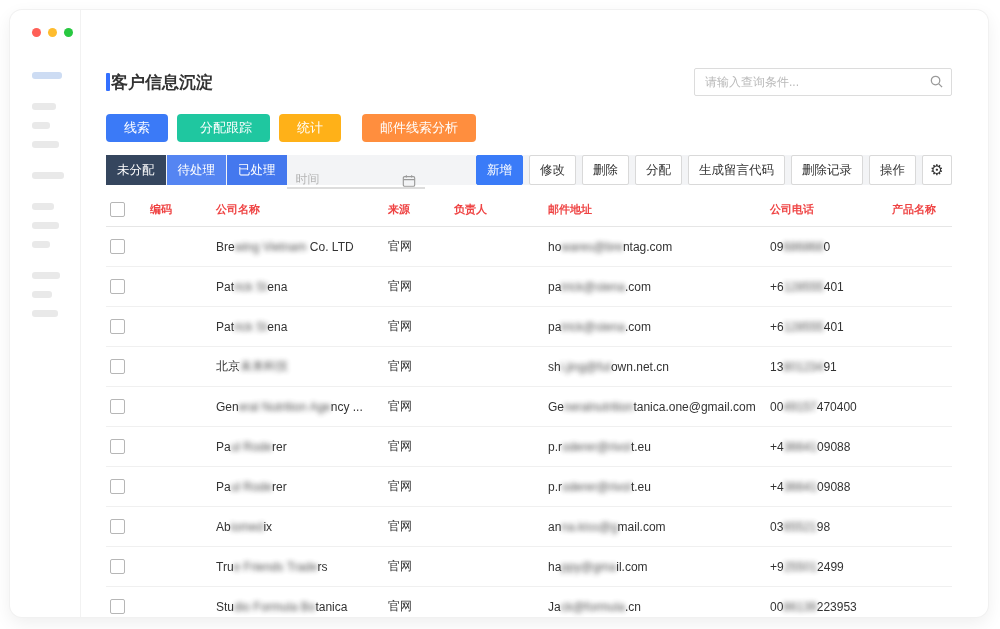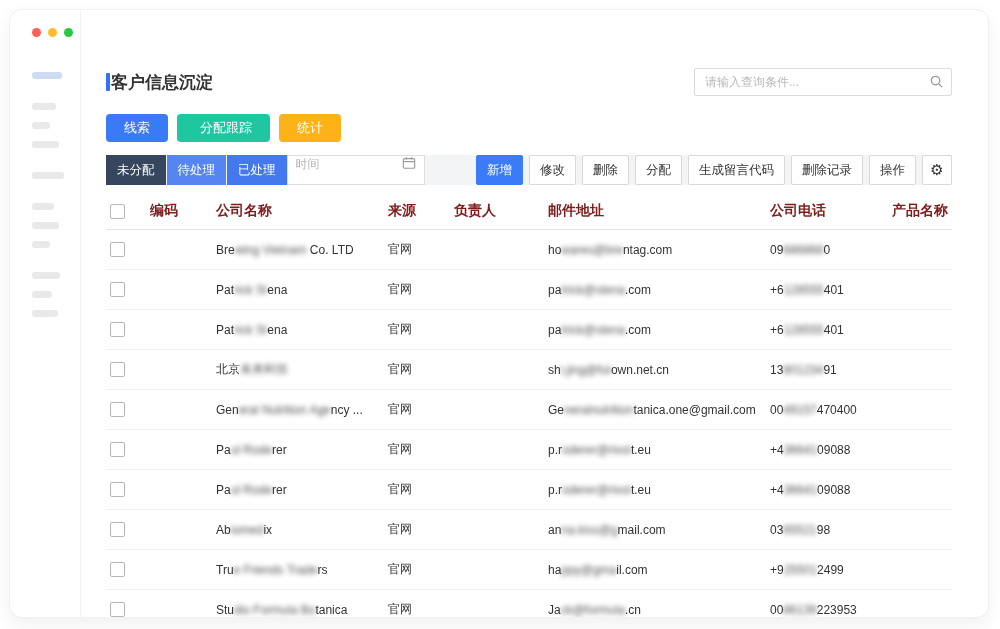--- a/index.html
+++ b/index.html
@@ -34,35 +34,35 @@
   .abtn-blue{background:#3b7af7;}
   .abtn-green{background:#1fc7a0;padding-left:23px;}
   .abtn-amber{background:#ffb118;}
   .abtn-orange{background:#ff8e3e;margin-left:12px;}
   
   .filter-bar{display:flex;align-items:stretch;margin-top:13px;height:30px;background:#f3f4f6;}
   .ftab{display:flex;align-items:center;padding:0 11px;color:#fff;font-size:12.5px;cursor:pointer;}
   .ftab-dark{background:#35465e;}
   .ftab-blue1{background:#5585f2;margin-left:1px;}
   .ftab-blue2{background:#4478ee;margin-left:1px;}
-  .date-input{display:flex;align-items:flex-start;justify-content:space-between;width:138px;
-    background:#fff;border:1px solid #ddd;box-sizing:border-box;padding:0 8px;cursor:pointer;}
+  .date-input{display:flex;align-items:flex-end;justify-content:space-between;width:138px;
+    background:#fff;border:1px solid #ddd;box-sizing:border-box;padding:0 8px;cursor:pointer;margin-top:32px;}
   .date-input .date-label{font-size:12px;color:#b5b5b5;}
   .fspacer{flex:1;}
   .rgroup{display:flex;align-items:center;gap:6px;}
   .rbtn{height:30px;box-sizing:border-box;font-size:12.5px;border-radius:2px;cursor:pointer;
     padding:0 10px;font-family:inherit;}
   .rbtn-primary{background:#3a7bf8;border:1px solid #3a7bf8;color:#fff;}
   .rbtn-plain{background:#fff;border:1px solid #d9d9d9;color:#333;}
   .gear-box{width:30px;height:30px;box-sizing:border-box;background:#fff;border:1px solid #d9d9d9;
     border-radius:2px;display:flex;align-items:center;justify-content:center;cursor:pointer;
     font-size:15px;color:#333;}
   
   table{width:100%;border-collapse:collapse;table-layout:fixed;margin-top:8px;}
-  thead th{text-align:left;font-size:14px;color:#7f1d1d;font-weight:bold;padding:9px 4px;
+  thead th{text-align:left;font-size:11px;color:#ef4444;font-weight:bold;padding:9px 4px;
     border-bottom:1px solid #e6e6e6;}
   tbody td{font-size:12px;color:#333;padding:11px 4px;border-bottom:1px solid #f0f0f0;
     white-space:nowrap;overflow:hidden;}
   .cb{display:inline-block;width:13px;height:13px;border:1px solid #b6b6b6;border-radius:2px;
     background:#fff;cursor:pointer;vertical-align:middle;}
   .blur{filter:blur(2.6px);opacity:.85;}
 </style>
 </head>
 <body>
 
@@ -102,20 +102,21 @@
           <circle cx="7" cy="7" r="4.5" fill="none" stroke="#9a9a9a" stroke-width="1.4"></circle>
           <line x1="10.5" y1="10.5" x2="14" y2="14" stroke="#9a9a9a" stroke-width="1.4"></line>
         </svg>
       </div>
     </div>
 
     <div class="action-row">
       <button class="abtn abtn-blue">线索</button>
       <button class="abtn abtn-green">分配跟踪</button>
       <button class="abtn abtn-amber">统计</button>
+      <button class="abtn abtn-orange">邮件线索分析</button>
     </div>
 
     <div class="filter-bar">
       <div class="ftab ftab-dark">未分配</div>
       <div class="ftab ftab-blue1">待处理</div>
       <div class="ftab ftab-blue2">已处理</div>
       <div class="date-input">
         <span class="date-label">时间</span>
         <svg width="14" height="14" viewBox="0 0 16 16">
           <rect x="1.5" y="3" width="13" height="11" rx="1.5" fill="none" stroke="#9a9a9a" stroke-width="1.3"></rect>

